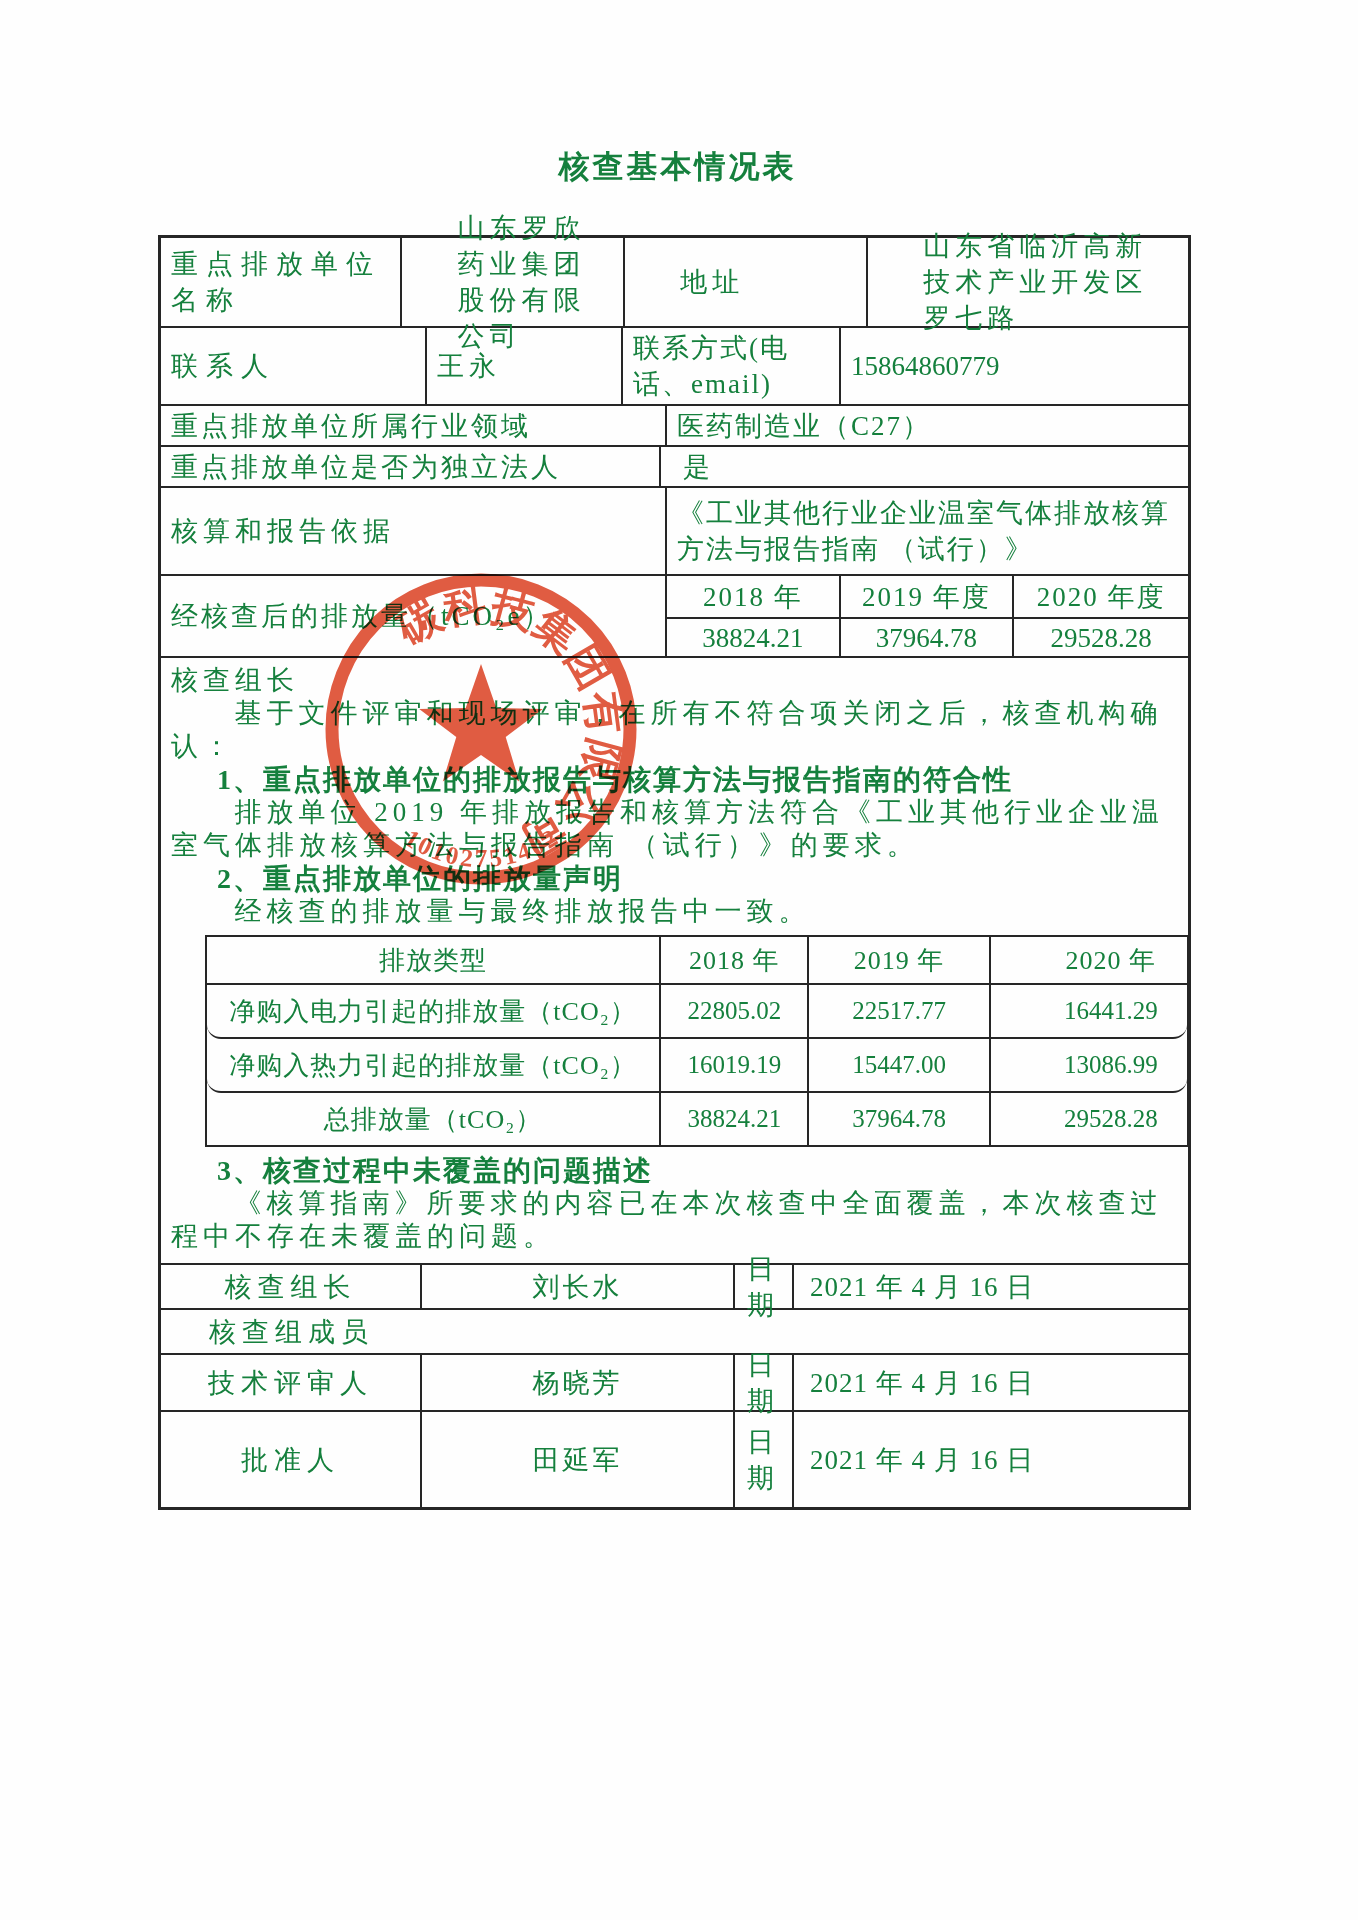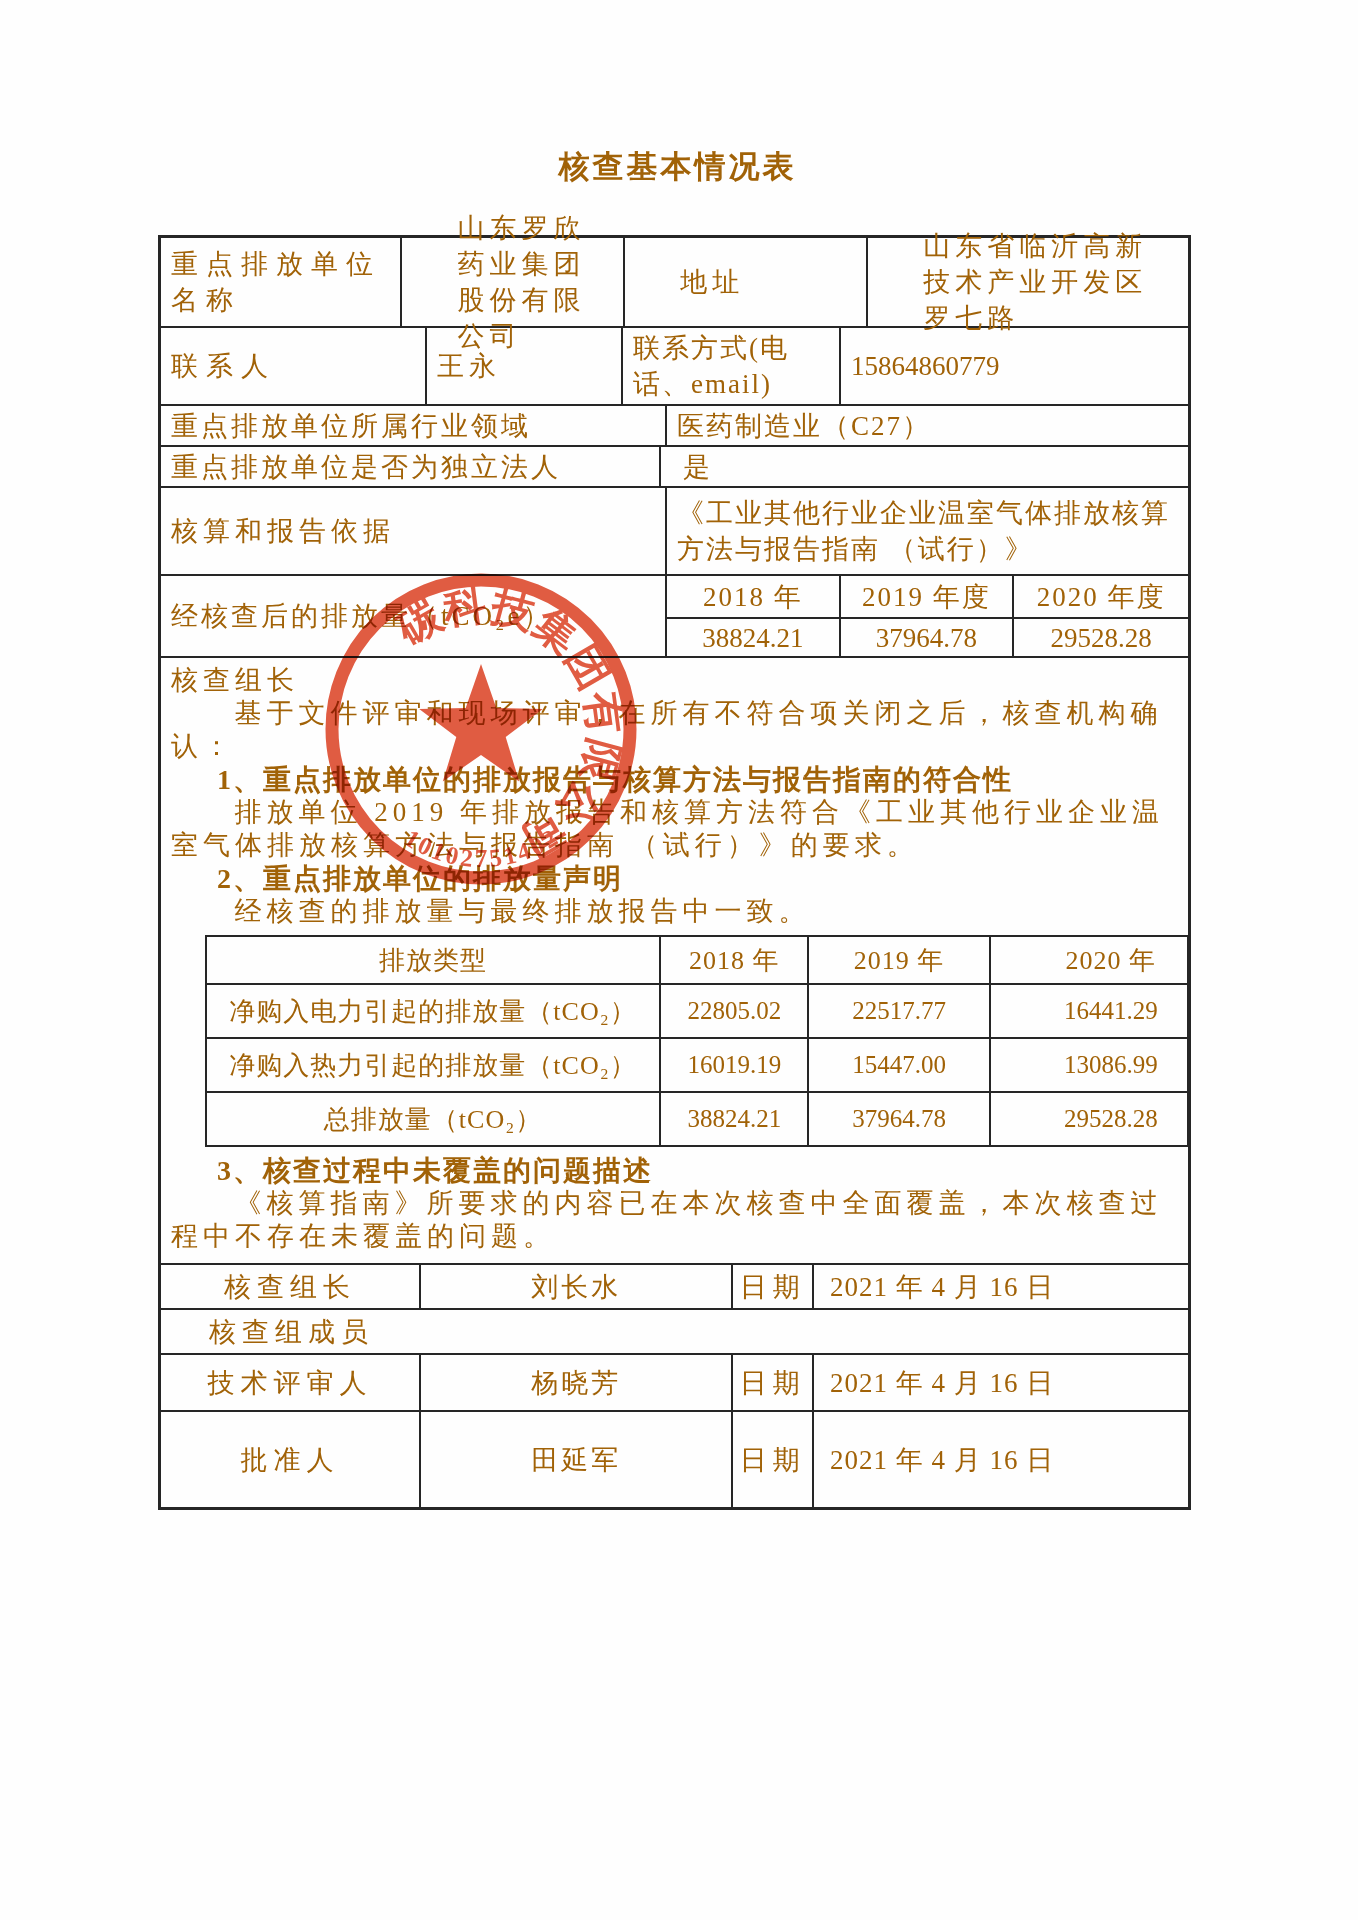--- a/index.html
+++ b/index.html
@@ -1,21 +1,21 @@
 <!DOCTYPE html>
 <html><head>
 <meta charset="utf-8">
 <style>
   html,body{margin:0;padding:0;background:#ffffff;}
   .page{
     position:relative;
     width:1358px;height:1920px;
     background:#fefefe;
     font-family:"Liberation Serif","DejaVu Serif",serif;
-    color:#a16207;
+    color:#15803d;
     overflow:hidden;
   }
   .doc-title{
     position:absolute;left:161px;top:146px;width:1033px;
     margin:0;text-align:center;
     font-size:31px;font-weight:bold;letter-spacing:3px;
   }
   .outer-table{
     position:absolute;left:158px;top:235px;width:1033px;
     border:3px solid #262626;
@@ -51,25 +51,25 @@
   .inner-table{
     margin:7px 0 7px 34px;width:984px;
     border:2px solid #262626;box-sizing:border-box;
     line-height:normal;
   }
   .itr{display:flex;border-bottom:2px solid #262626;}
   .itr:last-child{border-bottom:none;}
   .itd{box-sizing:border-box;border-right:2px solid #262626;display:flex;align-items:center;justify-content:center;text-align:center;}
   .itd:last-child{border-right:none;padding-left:44px;}
   .ic1{width:456px;} .ic2{width:149px;} .ic3{width:182px;} .ic4{width:197px;}
-  .ith{height:46px;} .itrow{height:52px;}
+  .ith{height:46px;} .itrow{height:52px;border-radius:14px;}
   .inum{font-size:25px;letter-spacing:0;}
   .ilab{font-size:26px;letter-spacing:1px;}
   
-  .sa{width:261px;} .sb{width:313px;} .sc{width:81px;} .sd{width:375px;}
+  .sa{width:261px;} .sb{width:313px;} .sc{width:59px;} .sd{width:375px;}
   .sspan{width:769px;}
   .r8{height:45px;} .r9{height:45px;} .r10{height:57px;} .r11{height:95px;}
   .role{letter-spacing:6px;}
   .datecell{padding-left:16px;letter-spacing:1px;}
   .memberpad{padding-left:86px;letter-spacing:4px;}
   
   .stamp{
     position:absolute;left:301px;top:549px;width:360px;height:360px;
     opacity:0.87;mix-blend-mode:multiply;pointer-events:none;
   }

